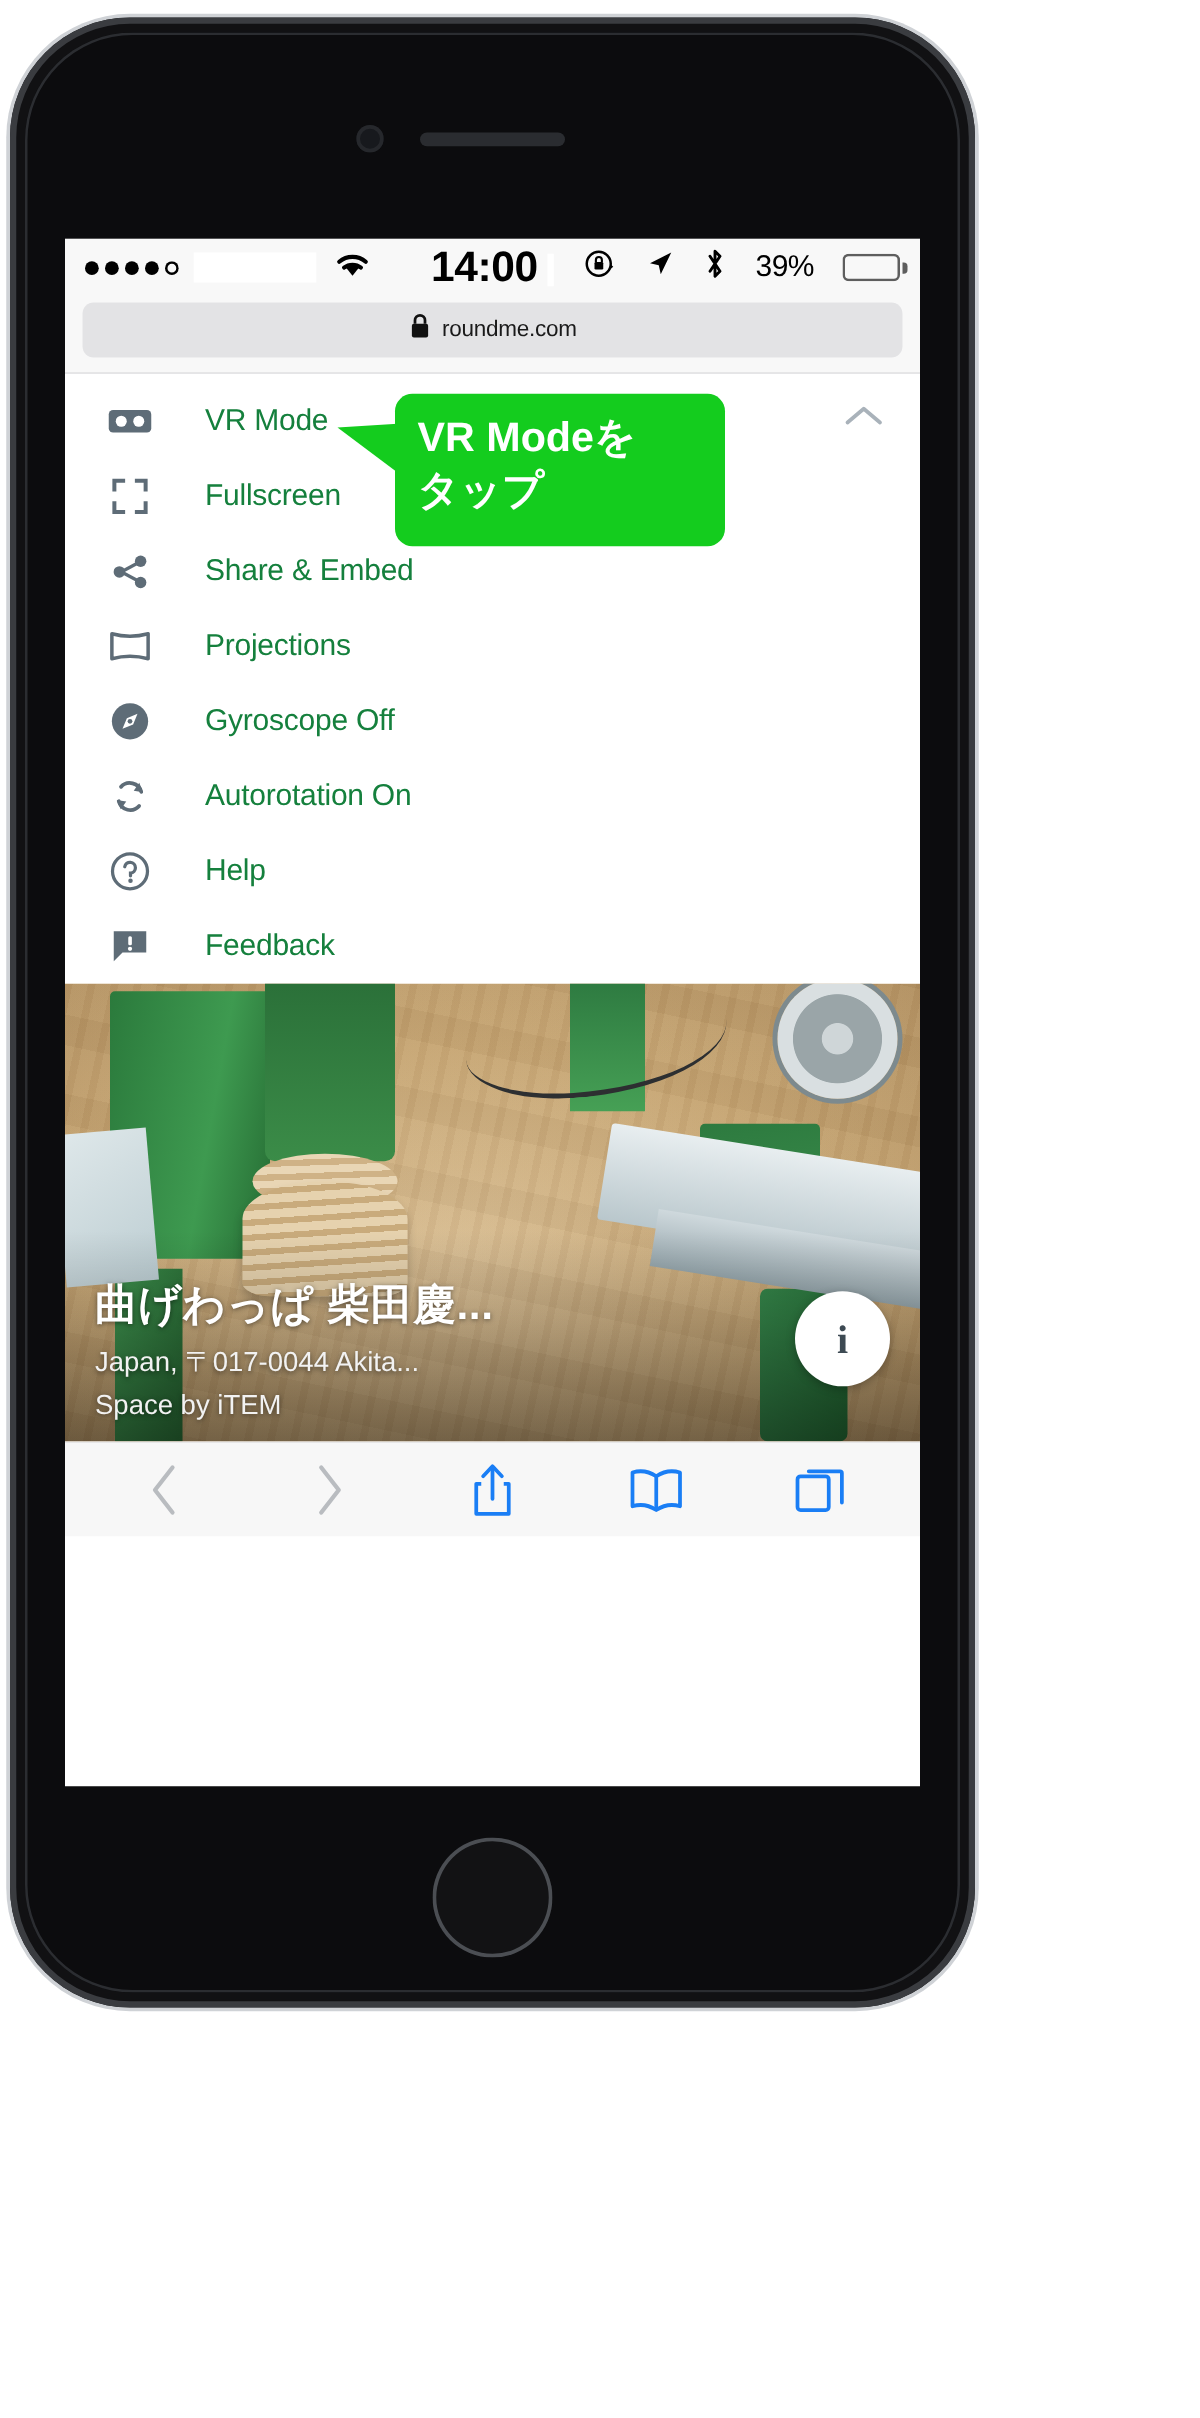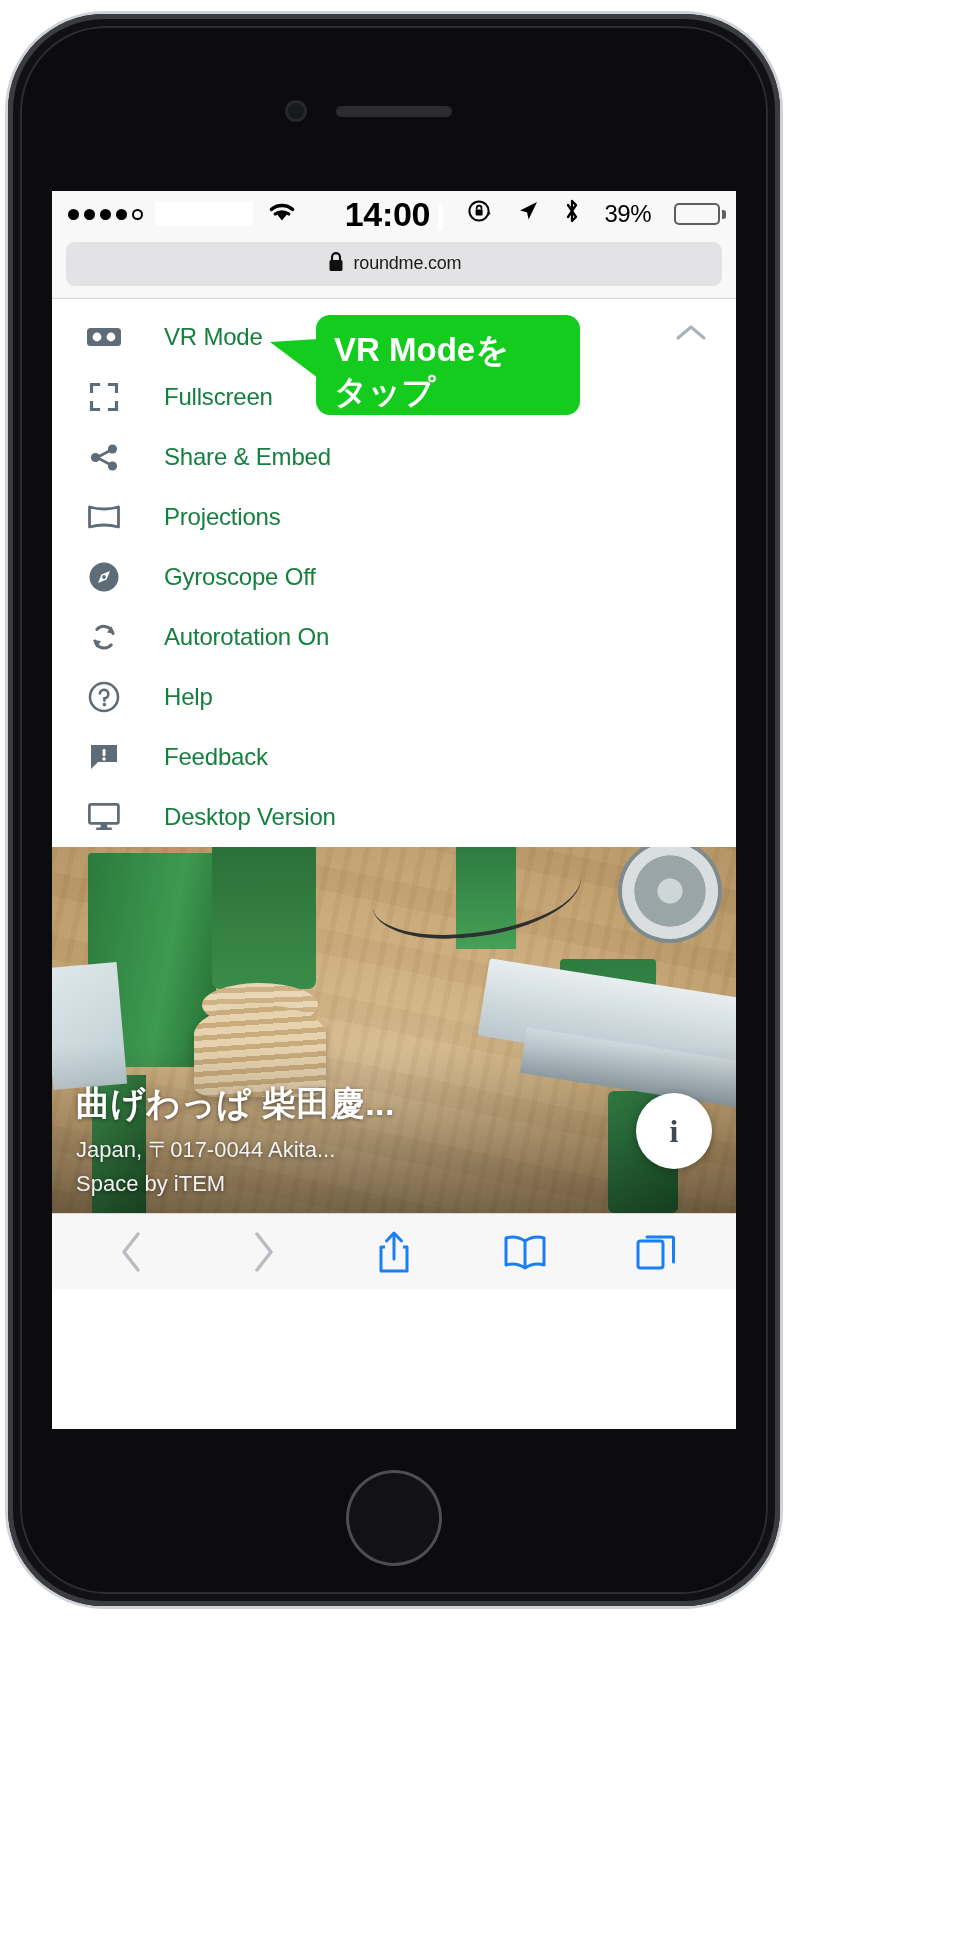--- a/index.html
+++ b/index.html
@@ -141,21 +141,21 @@
     white-space: nowrap;
   }
   #collapse-chevron {
     position: absolute; right: 28px; top: 22px;
   }
 
   
   #callout {
     position: absolute;
     left: 264px; top: 16px;
-    width: 264px; height: 100px;
+    width: 264px; height: 122px;
     background: #14cc1e;
     border-radius: 14px;
     color: #ffffff;
     font-size: 33px;
     font-weight: bold;
     line-height: 1.28;
     padding: 14px 16px 0 18px;
     z-index: 20;
   }
   #callout-tail {
@@ -442,30 +442,20 @@
         <span class="menu-icon">
           <svg width="32" height="32" viewBox="0 0 32 32">
             <path d="M3 4 h26 v17 h-19 l-7 7 Z" fill="#5e6c77"></path>
             <rect x="14.6" y="8" width="2.9" height="7.2" rx="1.2" fill="#ffffff"></rect>
             <circle cx="16" cy="18" r="1.7" fill="#ffffff"></circle>
           </svg>
         </span>
         <span class="menu-label">Feedback</span>
       </div>
 
-      <div class="menu-row">
-        <span class="menu-icon">
-          <svg width="34" height="30" viewBox="0 0 34 30">
-            <rect x="2.4" y="2.4" width="29" height="19" rx="1.6" fill="none" stroke="#5e6c77" stroke-width="2.7"></rect>
-            <rect x="13.6" y="21.4" width="6.6" height="4.6" fill="#5e6c77"></rect>
-            <rect x="9" y="25.4" width="16" height="2.6" rx="1.2" fill="#5e6c77"></rect>
-          </svg>
-        </span>
-        <span class="menu-label">Desktop Version</span>
-      </div>
 
       <div id="callout">
         <div id="callout-tail"></div>
         <div>VR Modeを</div>
         <div>タップ</div>
       </div>
     </div>
 
     <div id="photo">
       <div class="floor"></div>

